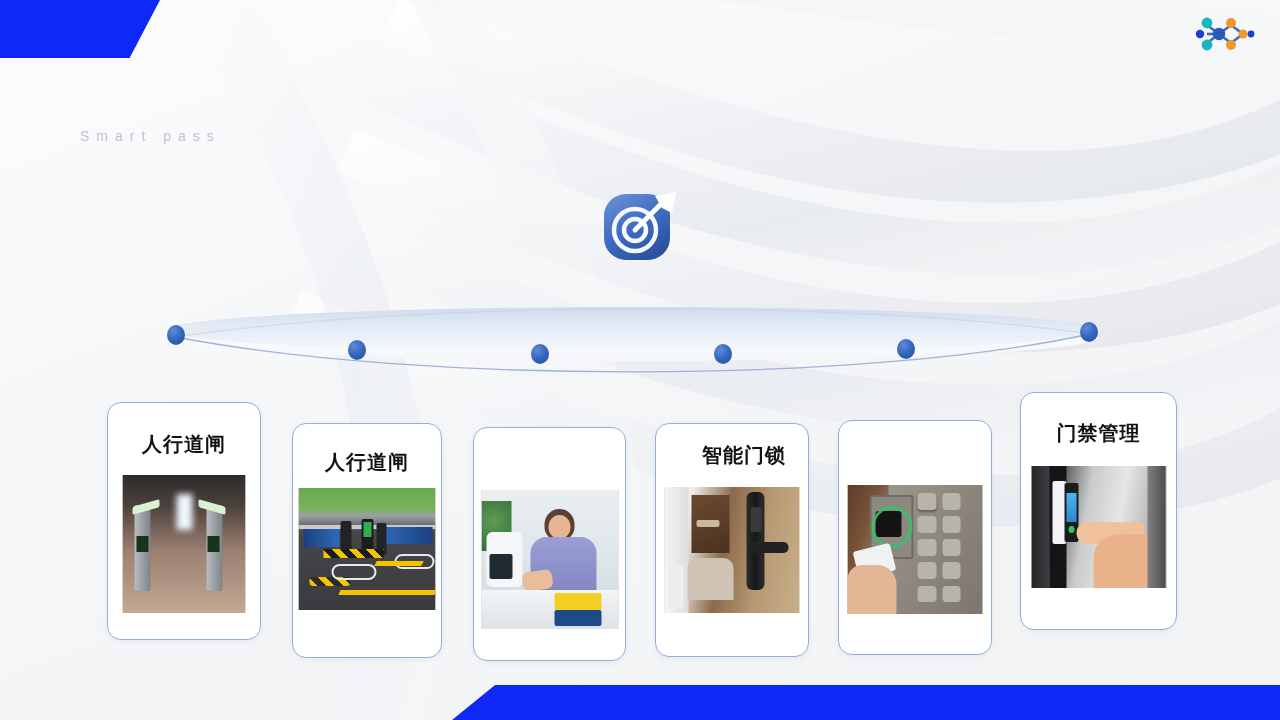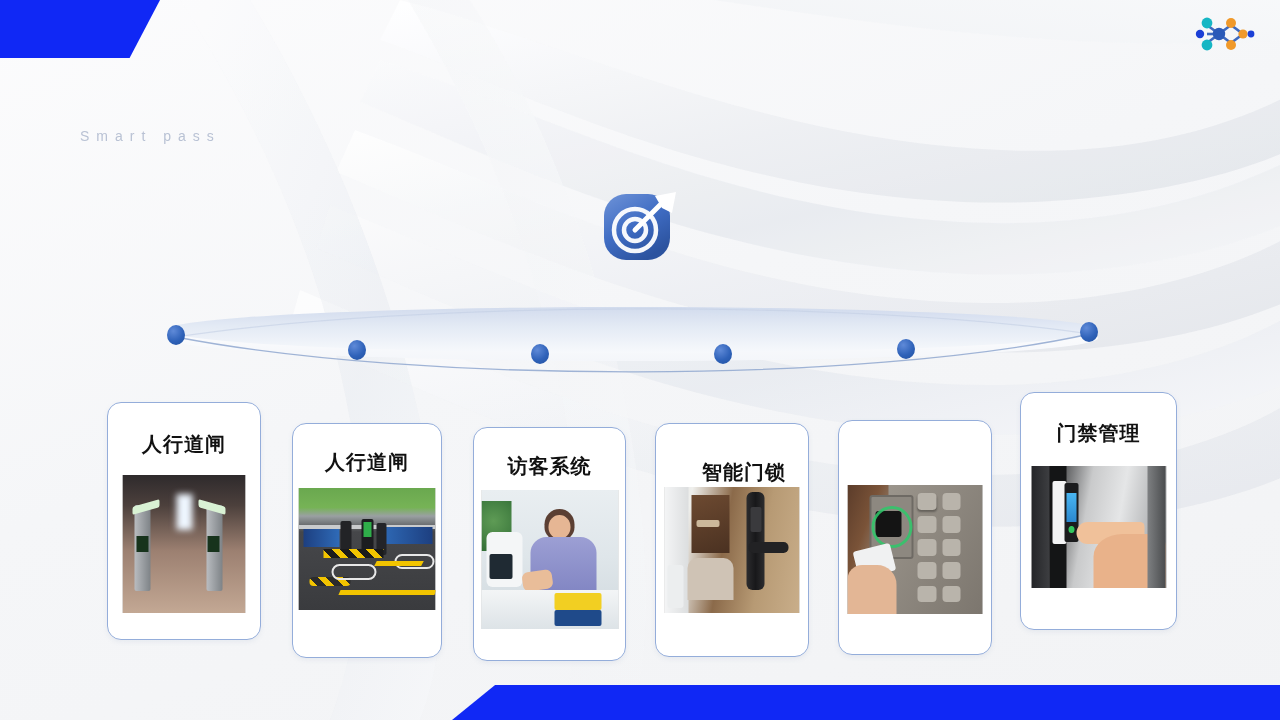--- a/index.html
+++ b/index.html
@@ -289,37 +289,36 @@
           <div style="position:absolute;left:57%;top:29%;width:7%;height:26%;background:#232428;border-radius:2px"></div>
           <div style="position:absolute;left:18%;top:50%;width:44%;height:7%;background:repeating-linear-gradient(45deg,#f2c400 0 6px,#1b1b1b 6px 12px)"></div>
           <div style="position:absolute;left:8%;top:73%;width:30%;height:7%;background:repeating-linear-gradient(45deg,#f2c400 0 6px,#2b2b2b 6px 12px);border-radius:4px"></div>
           <div style="position:absolute;left:24%;top:62%;width:30%;height:10%;border:2px solid #e8e8e8;border-radius:12px"></div>
           <div style="position:absolute;left:70%;top:54%;width:26%;height:9%;border:2px solid #e8e8e8;border-radius:12px"></div>
           <div style="position:absolute;left:56%;top:60%;width:34%;height:4%;background:#f2c400;transform:skewX(-28deg)"></div>
           <div style="position:absolute;left:30%;top:84%;width:70%;height:4%;background:#f2c400;transform:skewX(-24deg)"></div>
         </div>
       </div>
       <div class="card" style="left: 473px; top: 427px; width: 151px; height: 232px;">
-        <div class="card-label" style="top: 25px;">访客系统</div>
         <div class="card-photo" style="top: 62px; width: 137px; height: 139px;">
           <div class="ph" style="background:linear-gradient(180deg,#e9eef1 0%,#dfe6ea 48%,#cfd8dd 100%)"></div>
           <div style="position:absolute;left:0;top:8%;width:22%;height:36%;background:radial-gradient(circle at 40% 40%,#5e9b55,#2f6b34)"></div>
           <div style="position:absolute;left:4%;top:30%;width:26%;height:40%;background:#f4f6f7;border-radius:6px"></div>
           <div style="position:absolute;left:6%;top:46%;width:17%;height:18%;background:#1f2a33;border-radius:2px"></div>
           <div style="position:absolute;left:46%;top:14%;width:22%;height:22%;background:#5b3f33;border-radius:50% 50% 42% 42%"></div>
           <div style="position:absolute;left:49%;top:18%;width:16%;height:17%;background:#e6b694;border-radius:50%"></div>
           <div style="position:absolute;left:36%;top:34%;width:48%;height:42%;background:linear-gradient(180deg,#9c9fd4,#8084c2);border-radius:16px 16px 0 0"></div>
           <div style="position:absolute;left:30%;top:58%;width:22%;height:14%;background:#e9bd99;border-radius:6px;transform:rotate(-8deg)"></div>
           <div style="position:absolute;left:0;top:72%;width:100%;height:28%;background:linear-gradient(180deg,#f3f5f6,#dde3e7)"></div>
           <div style="position:absolute;left:54%;top:74%;width:34%;height:12%;background:#f2cf22;border-radius:2px"></div>
           <div style="position:absolute;left:54%;top:86%;width:34%;height:12%;background:#1f4a8a;border-radius:2px"></div>
         </div>
       </div>
       <div class="card" style="left: 655px; top: 423px; width: 152px; height: 232px;">
-        <div class="card-label" style="top: 35px; padding-left: 24px;">智能门锁</div>
+        <div class="card-label" style="top: 18px; padding-left: 24px;">智能门锁</div>
         <div class="card-photo" style="top: 63px; width: 135px; height: 126px;">
           <div class="ph" style="background:linear-gradient(100deg,#dfe2e4 0%,#efefec 18%,#8b6a4a 44%,#b79a74 70%,#c9ae8a 100%)"></div>
           <div style="position:absolute;left:0;top:0;width:18%;height:100%;background:linear-gradient(90deg,#f4f5f6,#dcdedf)"></div>
           <div style="position:absolute;left:20%;top:6%;width:28%;height:46%;background:linear-gradient(160deg,#6d4a31,#4a3121)"></div>
           <div style="position:absolute;left:24%;top:26%;width:17%;height:6%;background:#cbb89b;border-radius:2px"></div>
           <div style="position:absolute;left:17%;top:56%;width:34%;height:34%;background:#cfc3b5;border-radius:10px 10px 0 0"></div>
           <div style="position:absolute;left:61%;top:4%;width:13%;height:78%;background:linear-gradient(90deg,#2c2c2e,#18181a,#2c2c2e);border-radius:6px"></div>
           <div style="position:absolute;left:63.5%;top:16%;width:8%;height:20%;background:#3a3a3d;border-radius:2px"></div>
           <div style="position:absolute;left:62%;top:44%;width:30%;height:8%;background:#222224;border-radius:5px"></div>
           <div style="position:absolute;left:2%;top:62%;width:12%;height:34%;background:#eceeef;border-radius:3px"></div>

